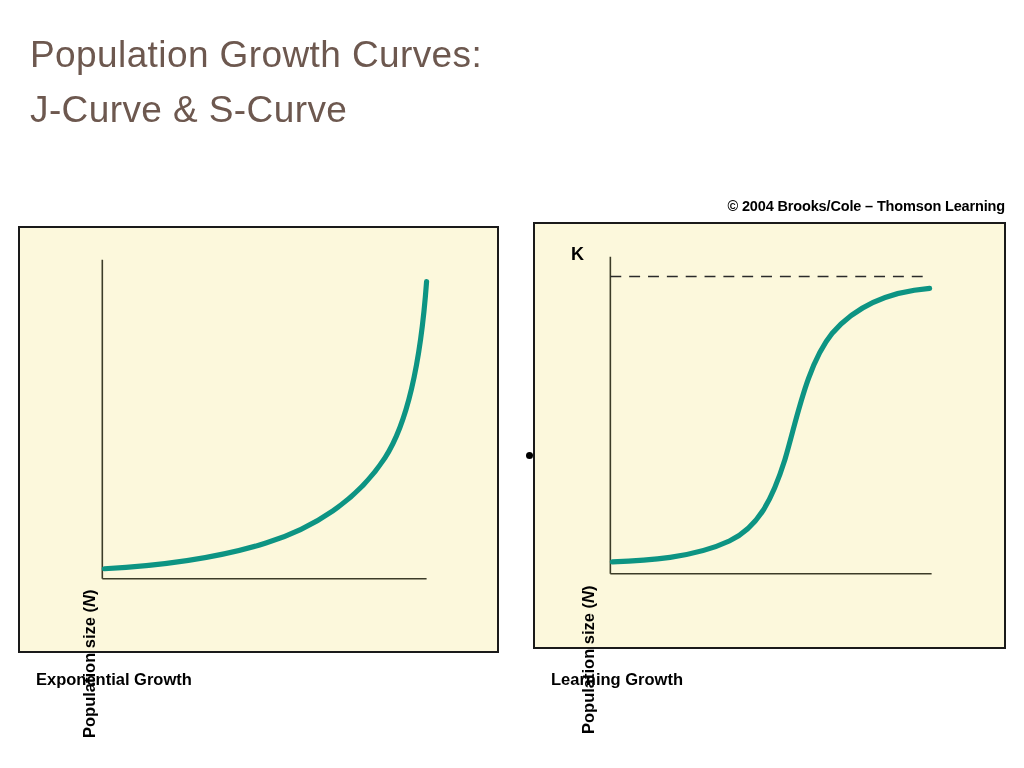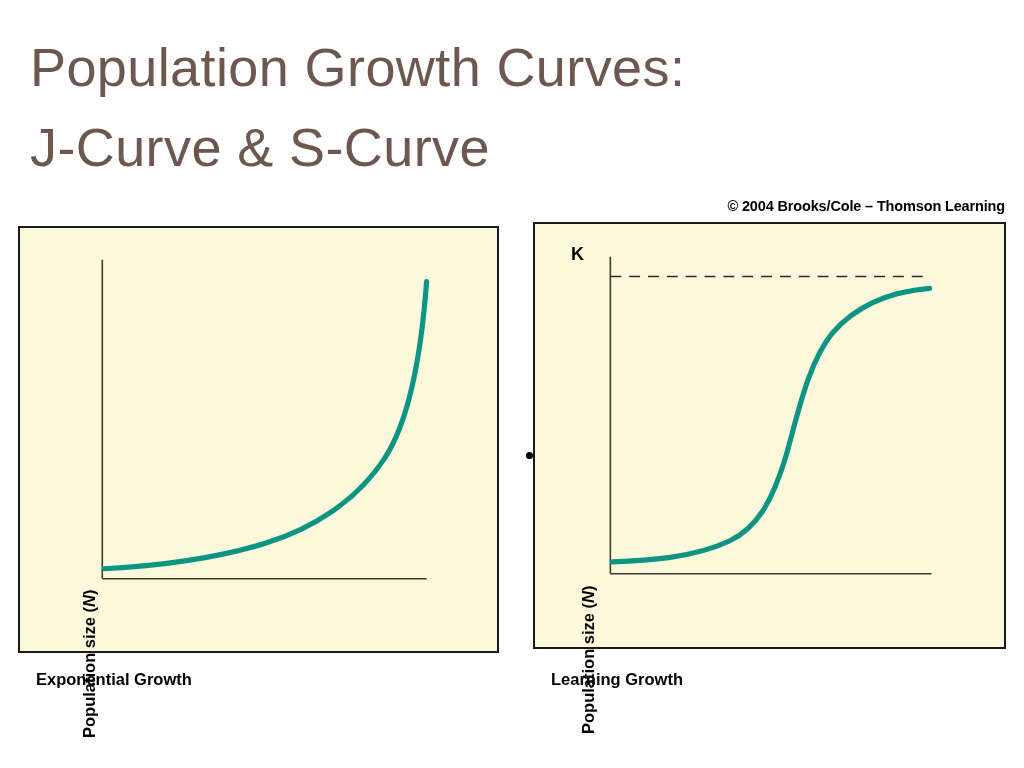--- a/index.html
+++ b/index.html
@@ -16,21 +16,21 @@
   }
 
   
   #slide-title {
     position: absolute;
     left: 30px;
     top: 28px;
     width: 900px;
     color: #6d584f;
     font-family: "Liberation Sans", sans-serif;
-    font-size: 54px;
+    font-size: 37px;
     font-weight: 400;
     line-height: 1.48;
     letter-spacing: 0.4px;
     white-space: pre-line;
   }
 
   
   #copyright {
     position: absolute;
     right: 19px;

